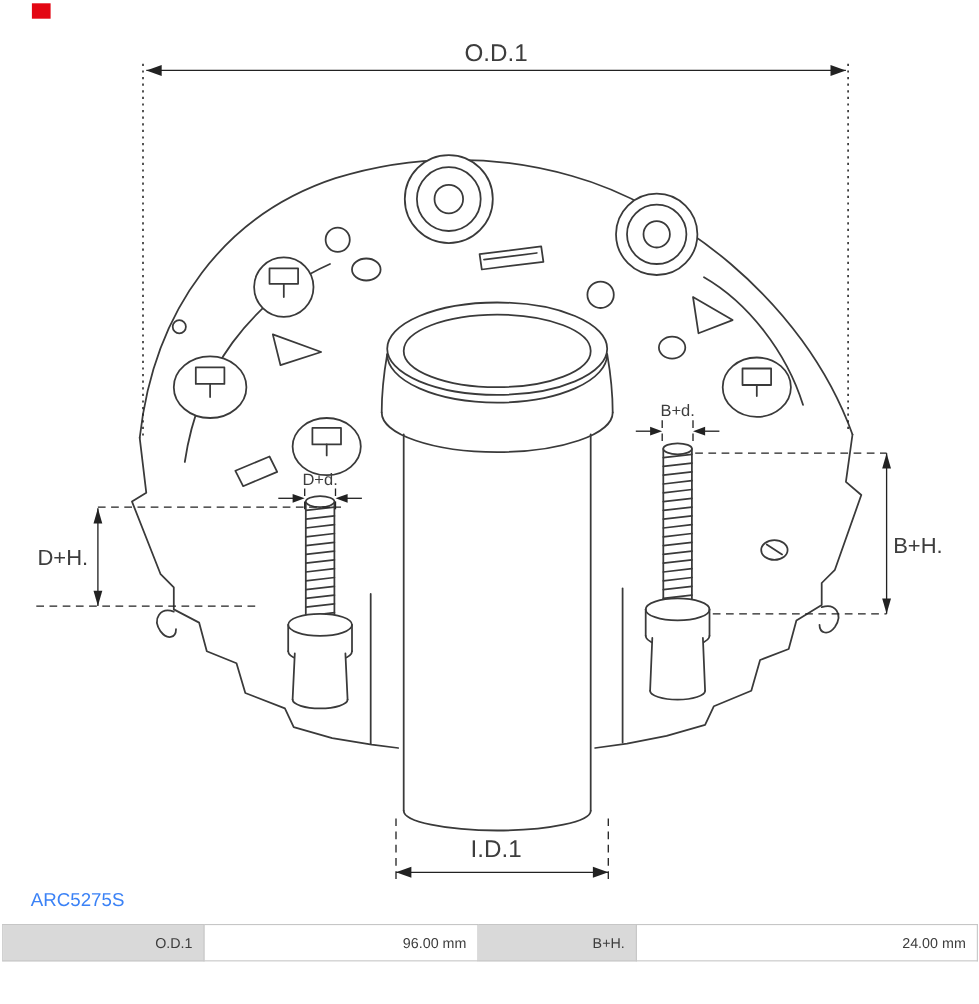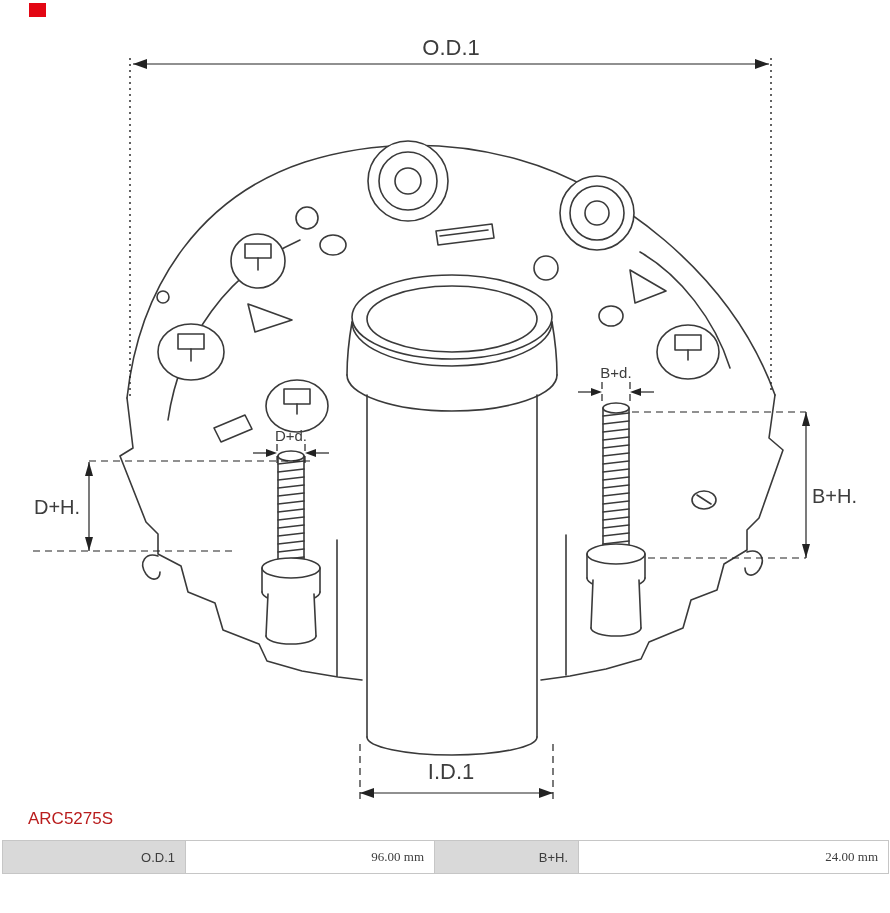--- a/index.html
+++ b/index.html
@@ -15,28 +15,28 @@
   .dim-sm { font-size:15px; }
 
   .ln  { fill:none; stroke:#3a3a3a; stroke-width:1.6; stroke-linejoin:round; stroke-linecap:round; }
   .lnw { fill:#ffffff; stroke:#3a3a3a; stroke-width:1.6; stroke-linejoin:round; }
   .fillw { fill:#ffffff; stroke:none; }
   .dim  { stroke:#222222; stroke-width:1.2; fill:none; }
   .dim-dash { stroke:#222222; stroke-width:1.2; stroke-dasharray:7 5; fill:none; }
   .dim-dot  { stroke:#222222; stroke-width:1.4; stroke-dasharray:2 4; fill:none; }
   .arr { fill:#222222; stroke:none; }
 
-  .part-number { position:absolute; left:28px; top:809px; font-size:17px; color:#b91c1c; }
+  .part-number { position:absolute; left:28px; top:809px; font-size:17px; color:#3b82f6; }
 
   table.spec { position:absolute; left:2px; top:840px; width:886px;
     border-collapse:collapse; table-layout:fixed; }
   table.spec td { border:1px solid #c6c6c6; font-size:13px; color:#3d3d3d;
     text-align:right; padding:8px 10px; height:33px; white-space:nowrap; }
   td.lbl { background:#d9d9d9; }
-  td.val { background:#ffffff;font-family:Liberation Serif, serif; }
+  td.val { background:#ffffff; }
   td.last { padding-right:20px; }
 </style>
 </head>
 <body>
 
 <div class="page">
 
   <div class="logo-square"></div>
 
   <svg viewBox="0 0 890 808" width="890" height="808">

